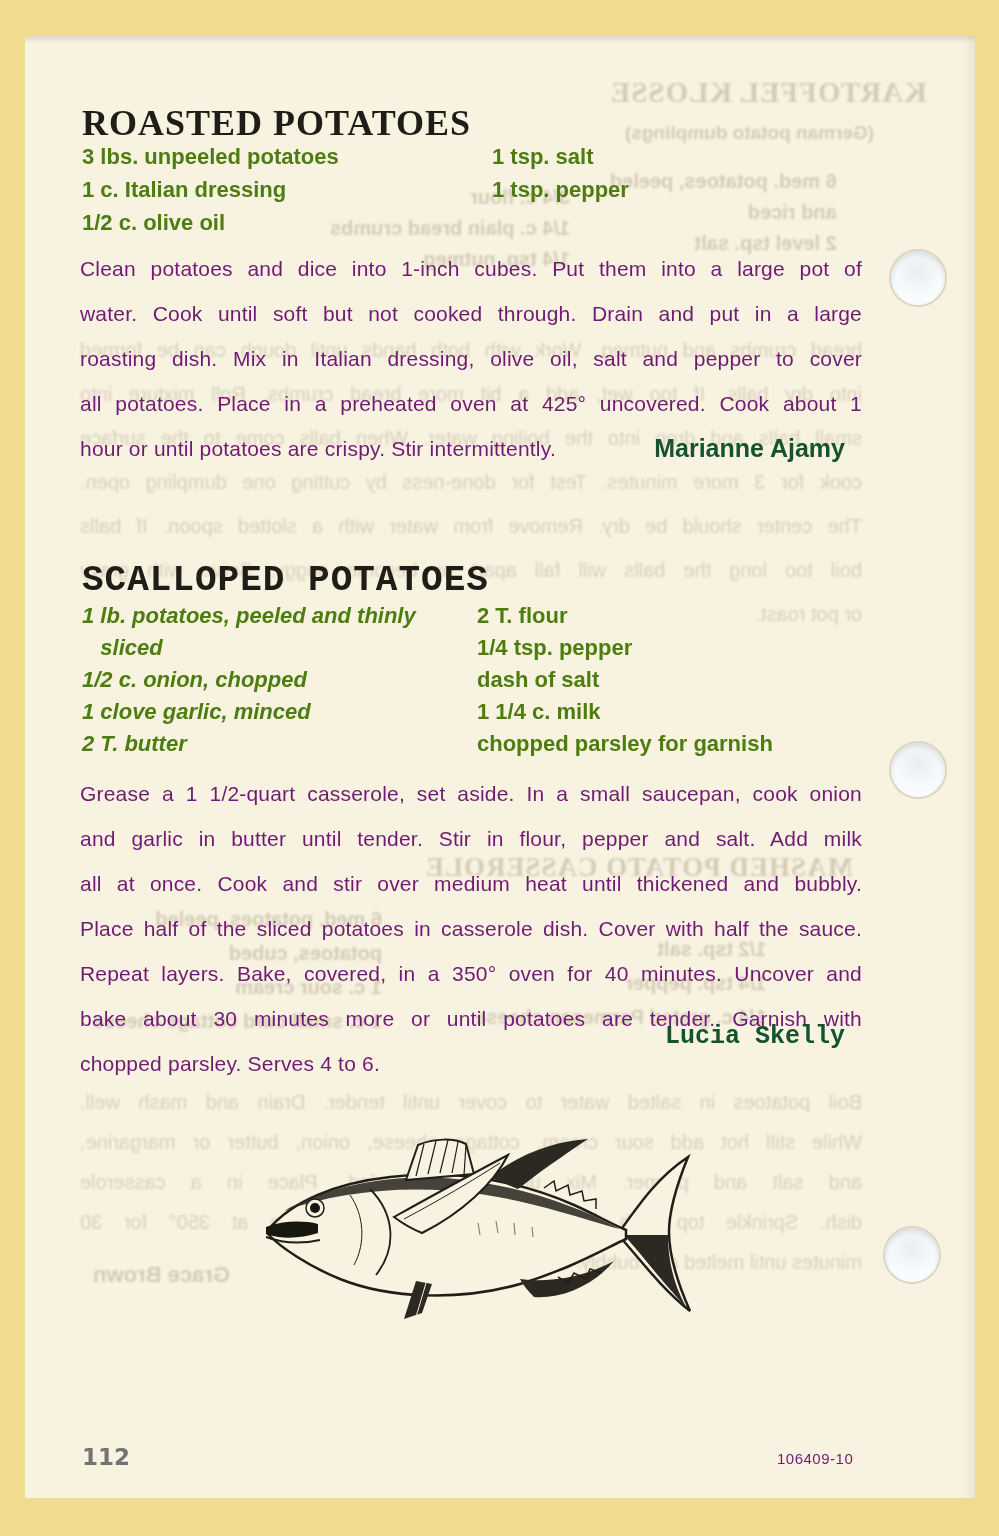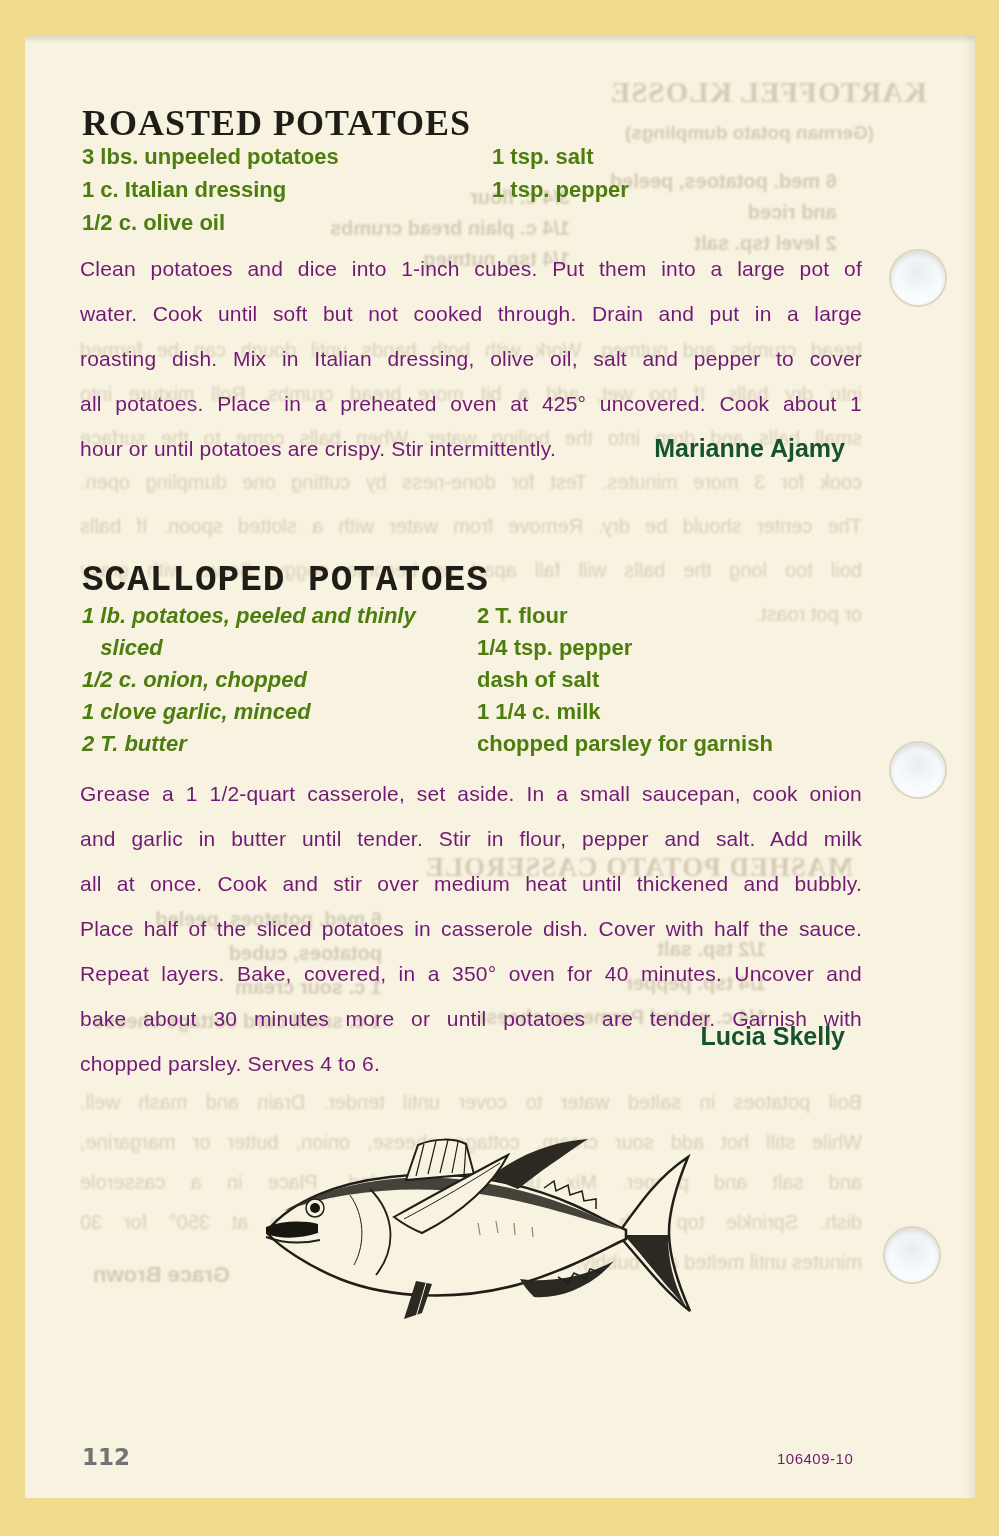--- a/index.html
+++ b/index.html
@@ -71,21 +71,21 @@
   .para div{line-height:45px;text-align:justify;text-align-last:justify;}
   .para div:last-child{text-align-last:left;}
   .para-1{left:55px;top:210px;width:782px;}
   .para-2{left:55px;top:735px;width:782px;}
 
   .attr{
     font:700 25px "Liberation Sans",sans-serif;color:#14532d;
     width:400px;text-align:right;
   }
   .attr-1{left:420px;top:398px;}
-  .attr-2{left:420px;top:986px;}
+  .attr-2{left:420px;top:986px;font-family:Liberation Mono, monospace;}
 
   .fish-box{left:233px;top:1095px;width:455px;height:208px;}
 
   .page-num{left:57px;top:1408px;font:700 23px "DejaVu Sans",sans-serif;color:#737373;}
   .print-code{left:752px;top:1414px;font:400 15px "Liberation Sans",sans-serif;color:#701a75;letter-spacing:.5px;}
 
   
   .hole{
     position:absolute;width:54px;height:54px;border-radius:50%;
     background:radial-gradient(circle at 50% 38%, #e9edf0 0%, #f8fbfd 55%, #fdfeff 100%);

